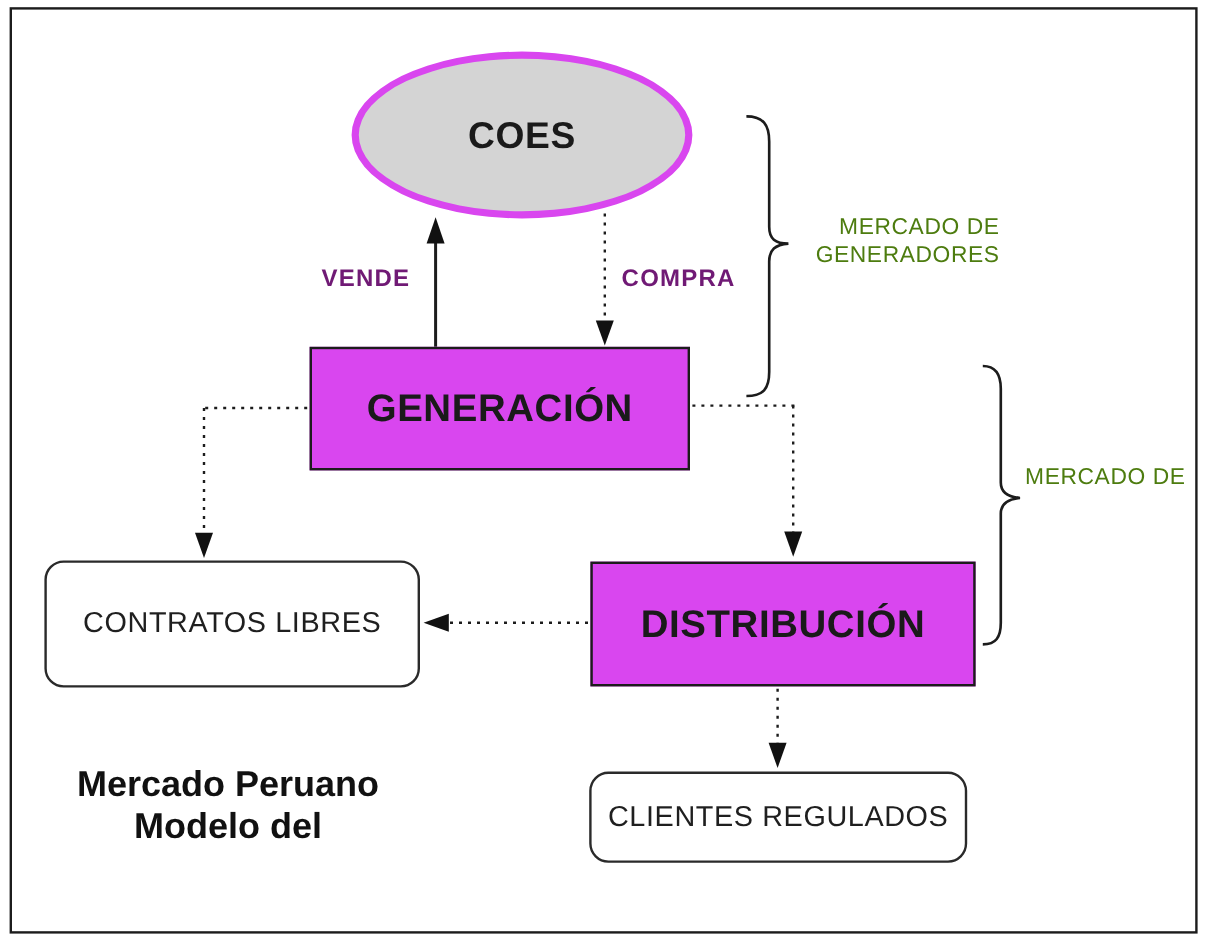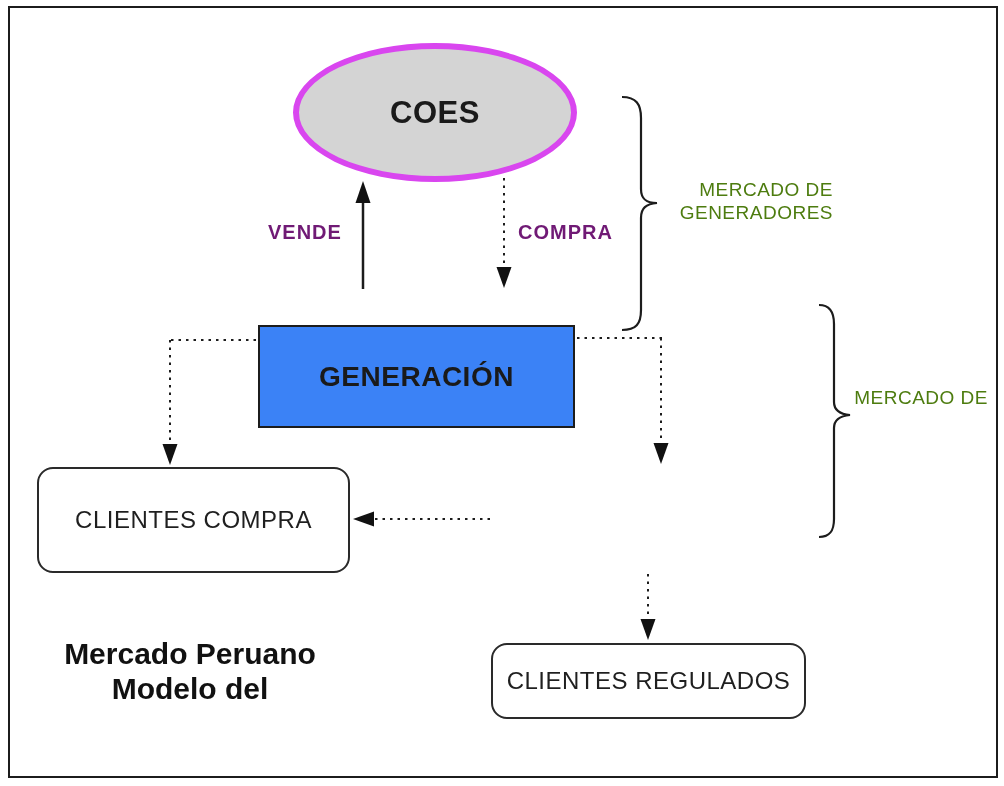--- a/index.html
+++ b/index.html
@@ -33,26 +33,25 @@
     left: 293px; top: 43px;
     width: 284px; height: 139px;
     background: #d4d4d4;
     border: 6px solid #d946ef;
     border-radius: 50%;
     font-size: 31px;
     font-weight: bold;
     letter-spacing: 0.5px;
   }
   .rect-gray {
-    background: #3b82f6;
+    background: #d946ef;
     border: 2px solid #1c1c1c;
     font-weight: bold;
-    font-size: 28px;
+    font-size: 32px;
     letter-spacing: 0.5px;
-    margin-top: 36px;
   }
   .rect-generacion { left: 258px; top: 289px; width: 317px; height: 103px; }
   .rect-distribucion { left: 492px; top: 468px; width: 321px; height: 104px; }
   .rect-rounded {
     background: #ffffff;
     border: 2px solid #2a2a2a;
     border-radius: 16px;
     font-size: 24px;
     letter-spacing: 0.5px;
     color: #1f1f1f;
@@ -147,23 +146,26 @@
   </svg>
 
   <div class="node ellipse">
     <span>COES</span>
   </div>
 
   <div class="node rect-gray rect-generacion">
     <span>GENERACIÓN</span>
   </div>
 
+  <div class="node rect-gray rect-distribucion">
+    <span>DISTRIBUCIÓN</span>
+  </div>
 
   <div class="node rect-rounded rect-libres">
-    <span>CLIENTES COMPRA</span>
+    <span>CONTRATOS LIBRES</span>
   </div>
 
   <div class="node rect-rounded rect-regulados">
     <span>CLIENTES REGULADOS</span>
   </div>
 
   <div class="edge-label edge-label-vende">VENDE</div>
   <div class="edge-label edge-label-compra">COMPRA</div>
 
   <div class="market-label market-generadores">

